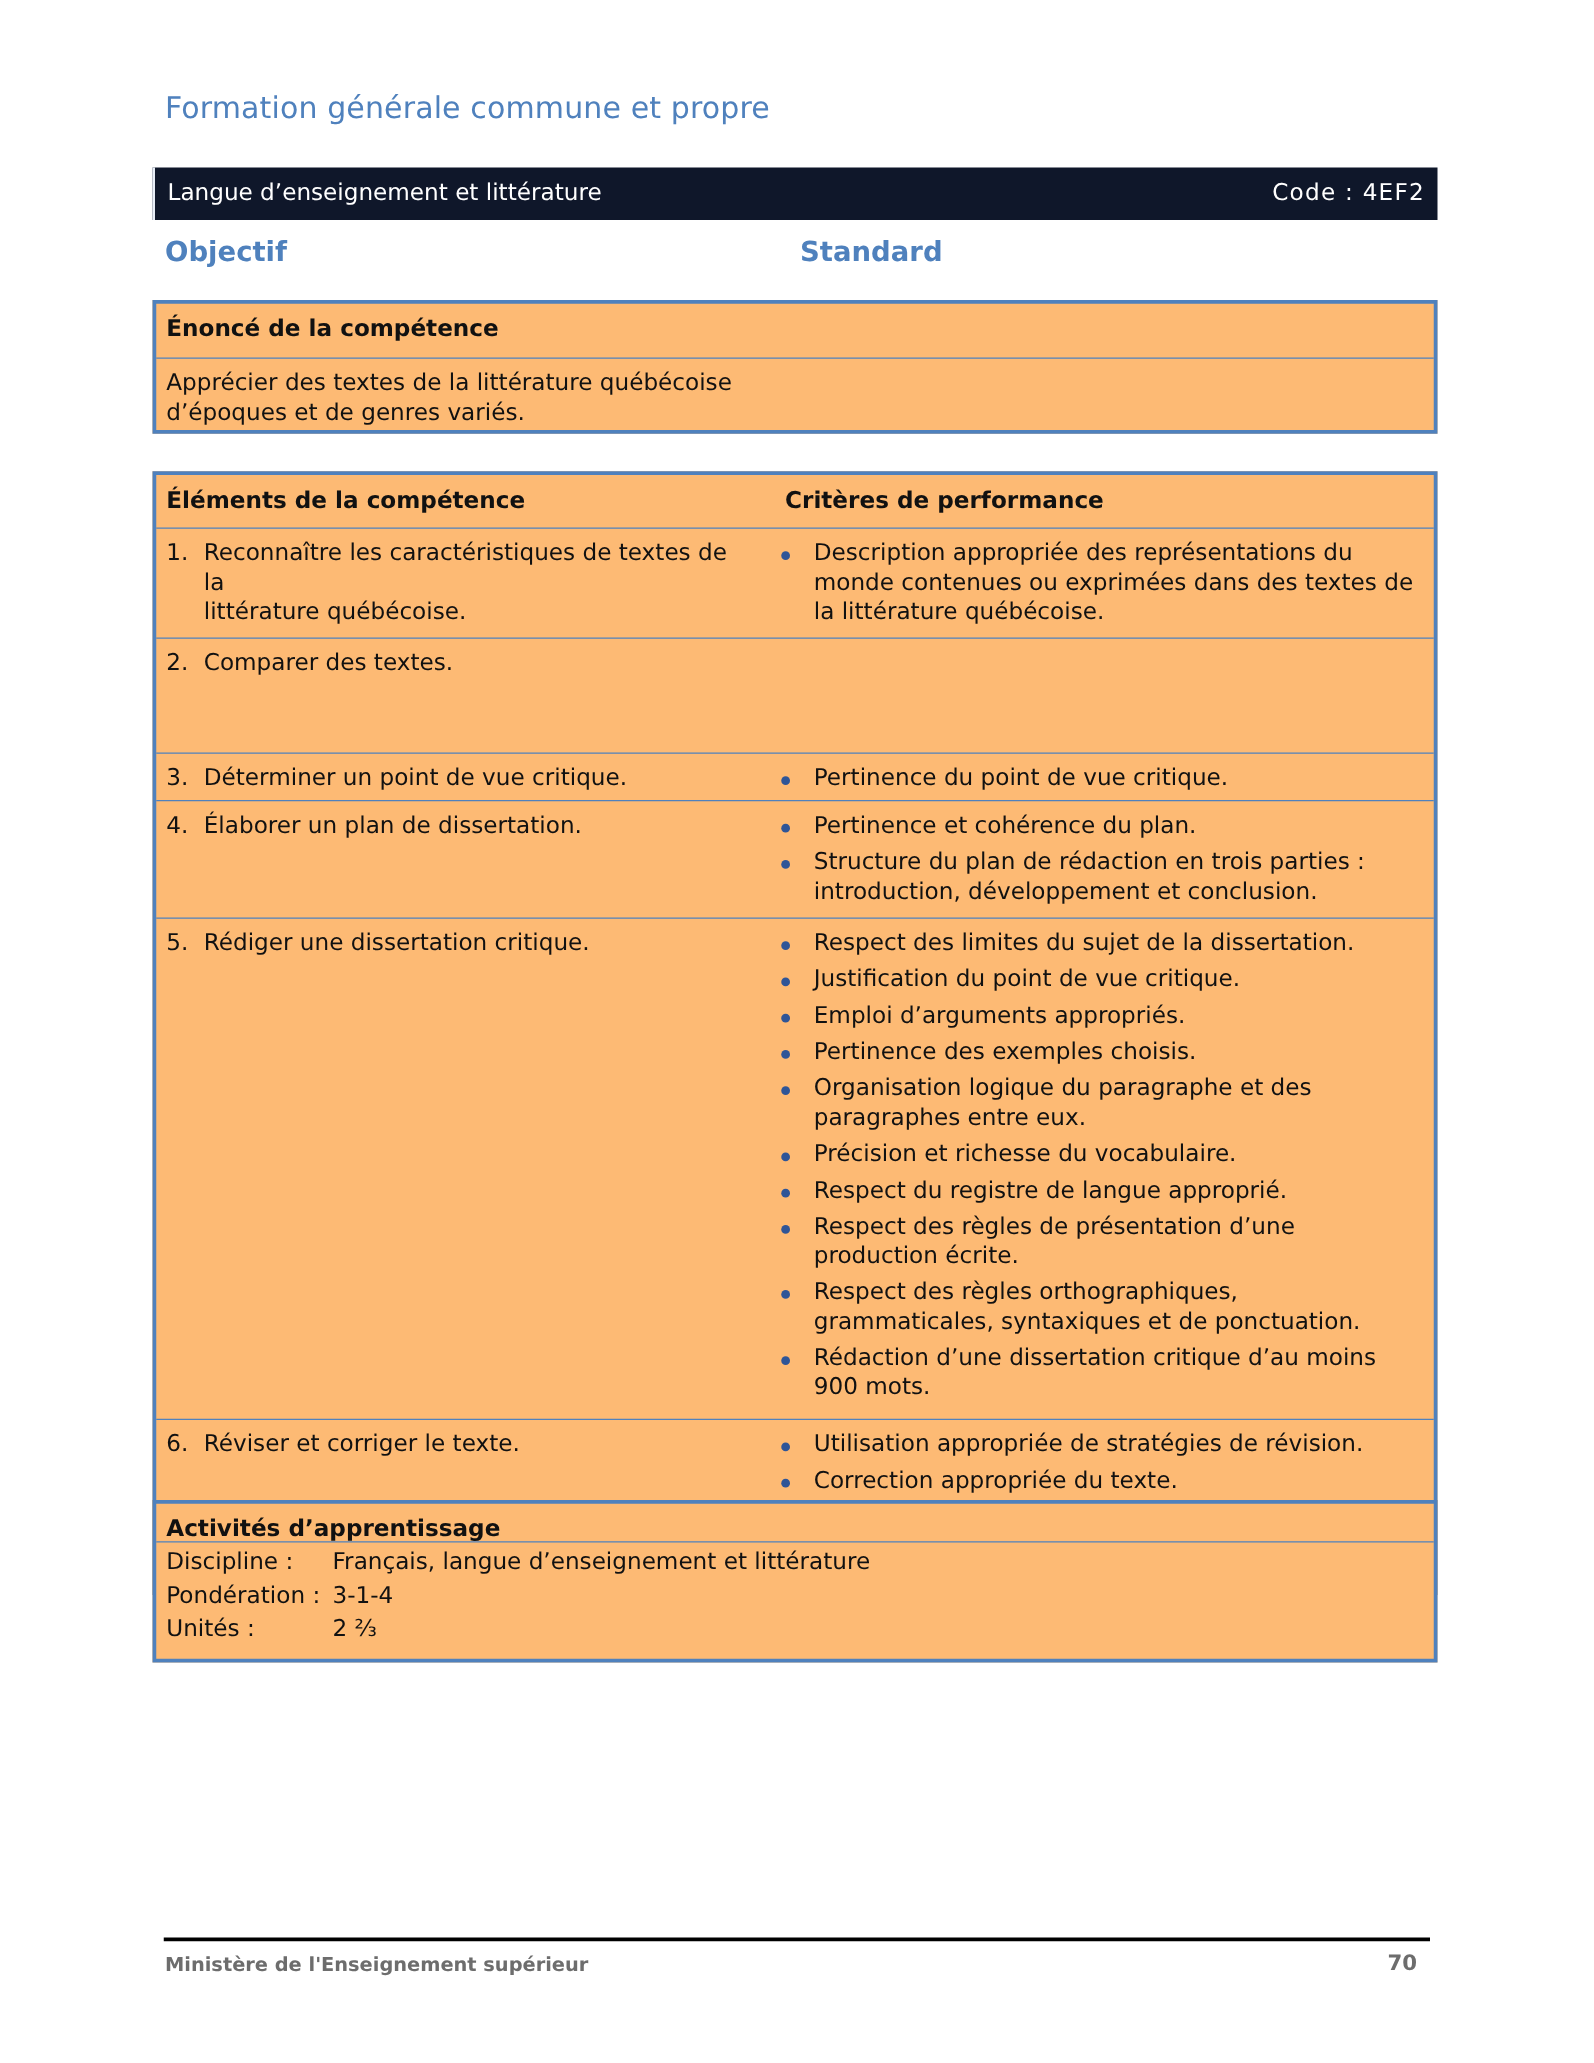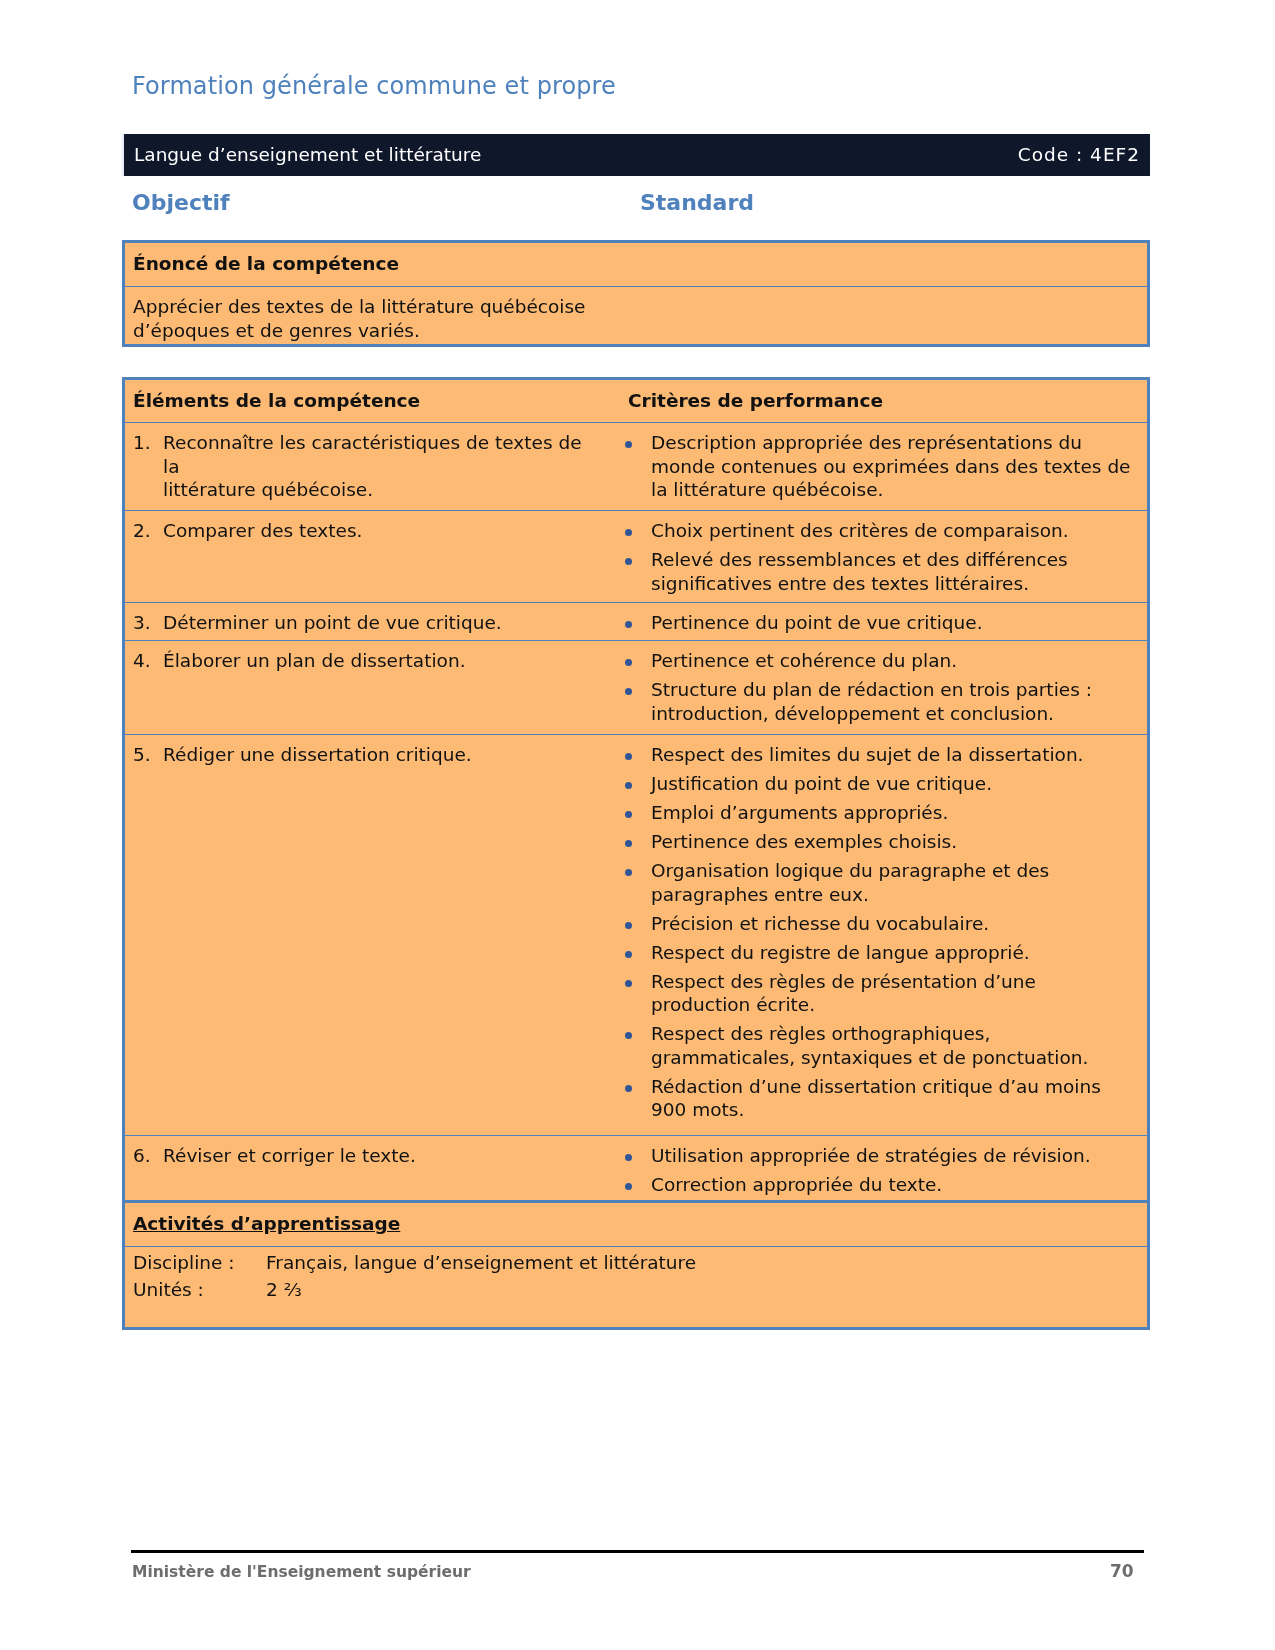--- a/index.html
+++ b/index.html
@@ -61,24 +61,20 @@
     </div>
     <div class="rcol">
       <div class="crit"><span class="bullet"></span><span>Description appropriée des représentations du monde contenues ou exprimées dans des textes de la littérature québécoise.</span></div>
     </div>
   </div>
 
   <div class="row" style="height:92px;">
     <div class="lcol">
       <span class="num">2.</span><span class="ltext">Comparer des textes.</span>
     </div>
-    <div class="rcol">
-      <div class="crit"><span class="bullet"></span><span>Choix pertinent des critères de comparaison.</span></div>
-      <div class="crit"><span class="bullet"></span><span>Relevé des ressemblances et des différences significatives entre des textes littéraires.</span></div>
-    </div>
   </div>
 
   <div class="row" style="height:38px;">
     <div class="lcol">
       <span class="num">3.</span><span class="ltext">Déterminer un point de vue critique.</span>
     </div>
     <div class="rcol">
       <div class="crit"><span class="bullet"></span><span>Pertinence du point de vue critique.</span></div>
     </div>
   </div>
@@ -116,25 +112,29 @@
       <span class="num">6.</span><span class="ltext">Réviser et corriger le texte.</span>
     </div>
     <div class="rcol">
       <div class="crit"><span class="bullet"></span><span>Utilisation appropriée de stratégies de révision.</span></div>
       <div class="crit"><span class="bullet"></span><span>Correction appropriée du texte.</span></div>
     </div>
   </div>
 </div>
 
 <div class="box" style="top:1200px;height:130px;">
-  <div class="hrow" style="height:44px;text-decoration:underline;">Activités d’apprentissage</div>
+  <div class="hrow" style="height:31px;">Activités d’apprentissage</div>
   <div style="padding:2px 8px 0 8px;">
     <div class="act-line">
       <span class="lbl">Discipline :</span>
       <span>Français, langue d’enseignement et littérature</span>
+    </div>
+    <div class="act-line">
+      <span class="lbl">Pondération :</span>
+      <span>3-1-4</span>
     </div>
     <div class="act-line">
       <span class="lbl">Unités :</span>
       <span>2 ⅔</span>
     </div>
   </div>
 </div>
 
 <div class="footer-line"></div>
 <div class="footer-left">Ministère de l'Enseignement supérieur</div>

